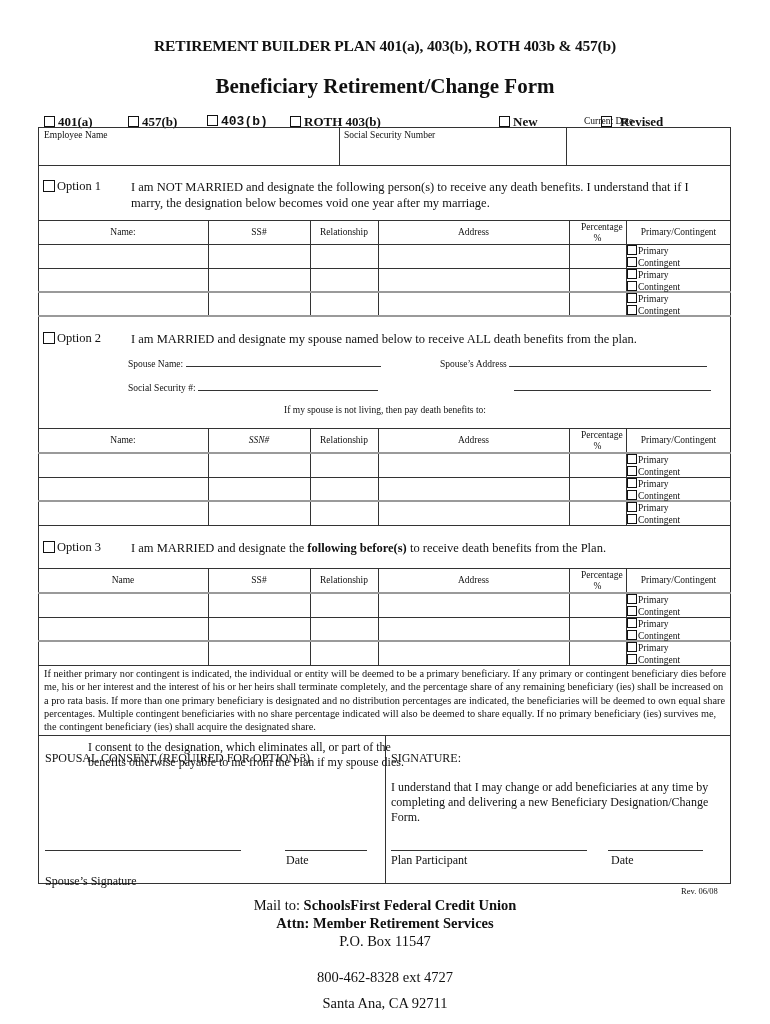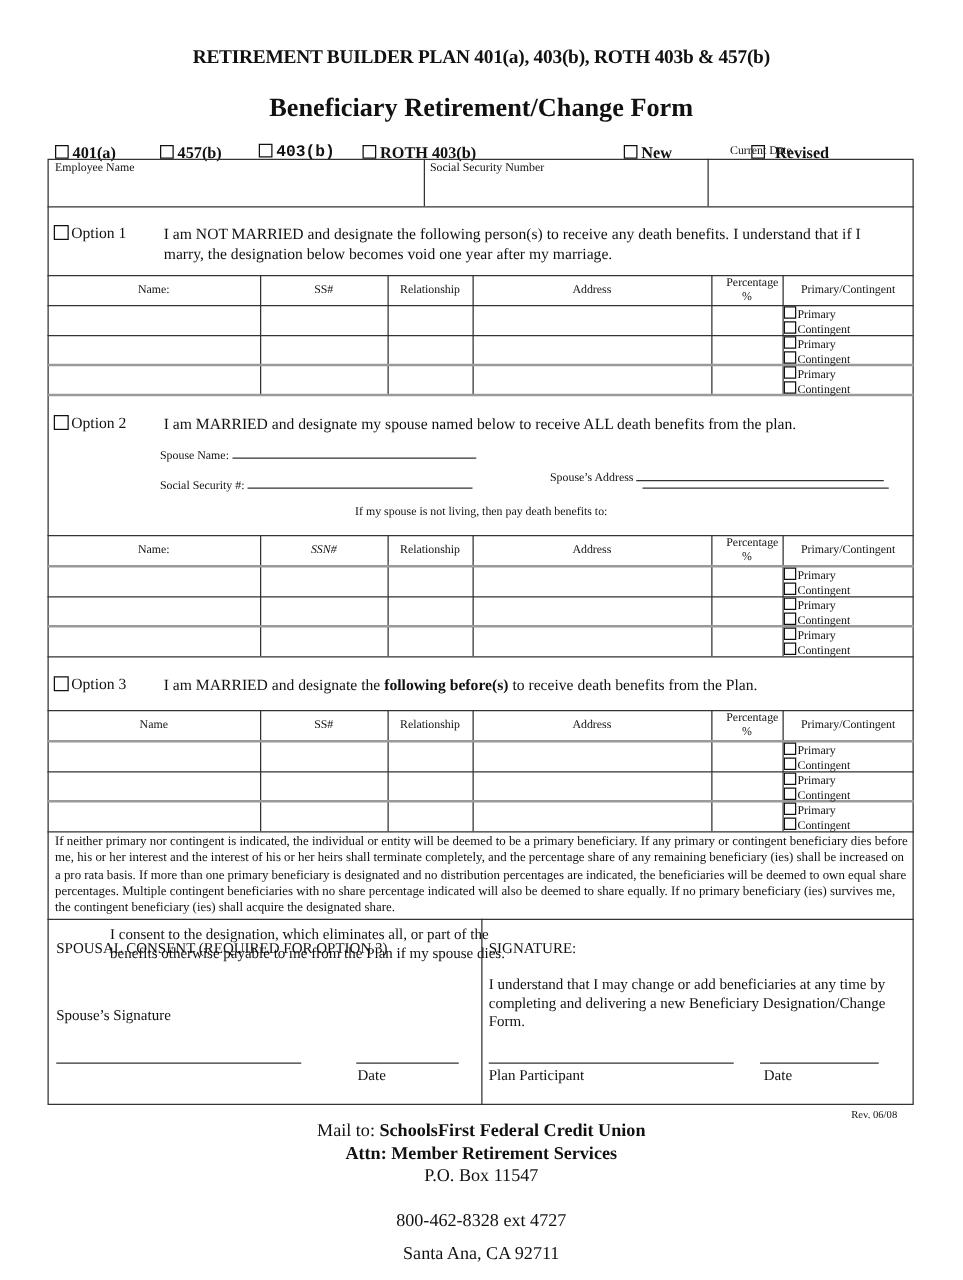--- a/index.html
+++ b/index.html
@@ -102,21 +102,21 @@
     <div class="abs" style="left: 379px; top: 293px; width: 189px; height: 22px;"></div>
     <div class="abs" style="left: 570px; top: 293px; width: 55px; height: 22px;"></div>
     <div class="pc" style="left: 627px; top: 293px;"><span class="cb"></span><span>Primary</span></div>
     <div class="pc" style="left: 627px; top: 305px;"><span class="cb"></span><span>Contingent</span></div>
   </div>
 
 <div class="opt" style="left:43px;top:331px;"><span class="cb"></span><span>Option 2</span></div>
 <div class="opttext" style="left:131px;top:331px;width:590px;">I am MARRIED and designate my spouse named below to receive ALL death benefits from the plan.</div>
 
 <div class="field" style="left:128px;top:357px;"><span>Spouse Name:</span> <span class="uline" style="width:195px;"></span></div>
-<div class="field" style="left:440px;top:375px;"><span>Spouse’s Address</span> <span class="uline" style="width:198px;"></span></div>
+<div class="field" style="left:440px;top:357px;"><span>Spouse’s Address</span> <span class="uline" style="width:198px;"></span></div>
 <div class="field" style="left:128px;top:381px;"><span>Social Security #:</span> <span class="uline" style="width:180px;"></span></div>
 <div class="field" style="left:514px;top:381px;"><span class="uline" style="width:197px;"></span></div>
 <div class="field" style="left:0;width:770px;text-align:center;top:405px;">If my spouse is not living, then pay death benefits to:</div>
 <div class="hline" style="top:428px;"></div>
 
 <div id="table2">
     <div class="vline" style="left: 208px; top: 428px; height: 97px;"></div>
     <div class="vline" style="left: 310px; top: 428px; height: 97px;"></div>
     <div class="vline" style="left: 378px; top: 428px; height: 97px;"></div>
     <div class="vline" style="left: 569px; top: 428px; height: 97px;"></div>
@@ -204,21 +204,21 @@
   </div>
 
 <div class="para" style="top:667px;">If neither primary nor contingent is indicated, the individual or entity will be deemed to be a primary beneficiary.  If any primary or contingent beneficiary dies before me, his or her interest and the interest of his or her heirs shall terminate completely, and the percentage share of any remaining beneficiary (ies) shall be increased on a pro rata basis.  If more than one primary beneficiary is designated and no distribution percentages are indicated, the beneficiaries will be deemed to own equal share percentages.  Multiple contingent beneficiaries with no share percentage indicated will also be deemed to share equally.  If no primary beneficiary (ies) survives me, the contingent beneficiary (ies) shall acquire the designated share.</div>
 <div class="hline" style="top:735px;"></div>
 
 <div class="vline" style="left:385px;top:735px;height:149px;"></div>
 <div class="sect" style="left:45px;top:751px;">SPOUSAL CONSENT (REQUIRED FOR OPTION 3)</div>
 <div class="sect" style="left:45px;top:740px;width:335px;margin-left:43px;">I consent to the designation, which eliminates all, or part of the benefits otherwise payable to me from the Plan if my spouse dies.</div>
 <div class="sigline" style="left:45px;top:850px;width:196px;"></div>
 <div class="sigline" style="left:285px;top:850px;width:82px;"></div>
-<div class="sect" style="left:45px;top:805px;">Spouse’s Signature</div>
+<div class="sect" style="left:45px;top:874px;">Spouse’s Signature</div>
 <div class="sect" style="left:286px;top:853px;">Date</div>
 
 <div class="sect" style="left:391px;top:751px;">SIGNATURE:</div>
 <div class="sect" style="left:391px;top:780px;width:335px;">I understand that I may change or add beneficiaries at any time by completing and delivering a new Beneficiary Designation/Change Form.</div>
 <div class="sigline" style="left:391px;top:850px;width:196px;"></div>
 <div class="sigline" style="left:608px;top:850px;width:95px;"></div>
 <div class="sect" style="left:391px;top:853px;">Plan Participant</div>
 <div class="sect" style="left:611px;top:853px;">Date</div>
 
 <div class="rev" style="left:681px;top:886px;">Rev. 06/08</div>

